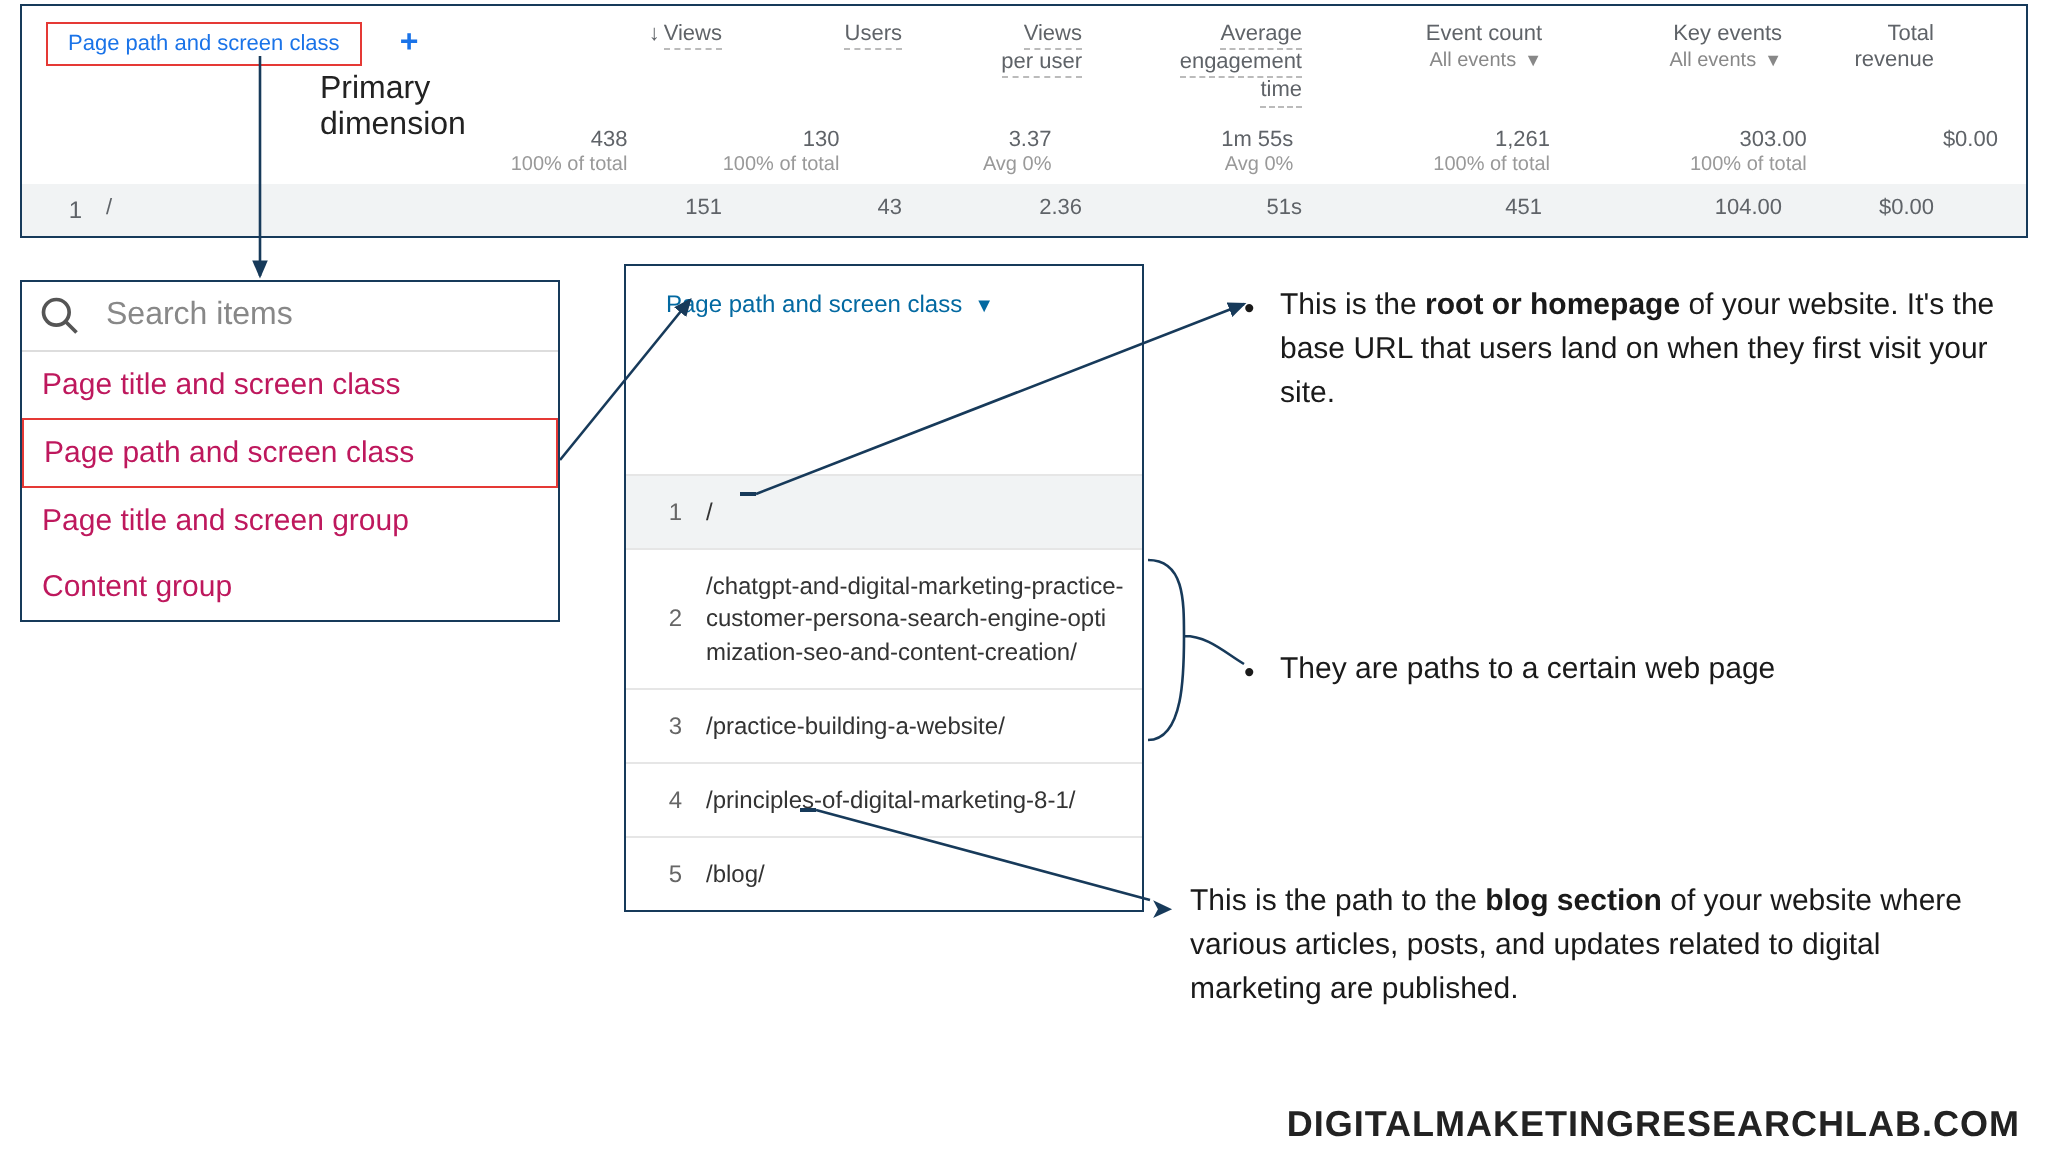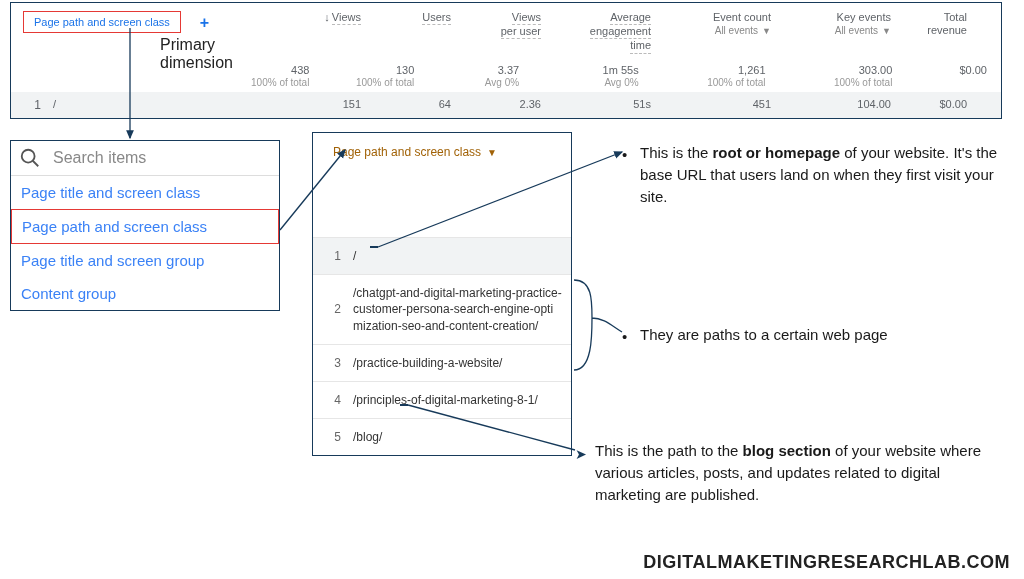--- a/index.html
+++ b/index.html
@@ -8,21 +8,21 @@
     width: 1024px;
     height: 579px;
     position: relative;
     background: #fff;
     color: #222;
     overflow: hidden;
   }
   
   .ga-table {
     position: absolute;
-    top: 2px; left: 10px; right: 22px;
+    top: 2px; left: 10px; right: 10px;
     border: 1.5px solid #173a5a;
   }
   .ga-header, .ga-summary, .ga-row {
     display: flex;
     align-items: flex-start;
   }
   .ga-header { padding: 8px 0 4px 0; }
   .ga-header .col, .ga-summary .col, .ga-row .col {
     text-align: right;
     font-size: 11px;
@@ -82,37 +82,37 @@
   }
   .search-box svg { margin-right: 12px; flex-shrink:0;}
   .search-box input {
     border:none; outline:none; font-size:16px; width:100%;
     color:#555;
   }
   .search-box input::placeholder { color:#888; }
   .opt {
     padding: 8px 10px;
     font-size: 15px;
-    color:#3b82f6;
+    color:#be185d;
     cursor:pointer;
   }
   .opt.highlighted { border: 1.5px solid #e53935; }
 
   
   .pages-panel {
     position: absolute;
     top: 132px; left: 312px;
     width: 260px;
     border: 1.5px solid #173a5a;
     background:#fff;
   }
   .pages-head {
     padding: 12px 0 8px 20px;
     font-size: 12px;
-    color:#a16207;
+    color:#0369a1;
   }
   .pages-head .caret { margin-left:6px; font-size:10px; }
   .pages-gap { height: 70px; }
   .prow {
     display:flex; align-items:center;
     border-top: 1px solid #e6e6e6;
     padding: 10px 8px;
     font-size: 12px;
     color:#333;
   }
@@ -171,21 +171,21 @@
     <div class="col c3"><span class="big">3.37</span><br><span class="pct">Avg 0%</span></div>
     <div class="col c4"><span class="big">1m 55s</span><br><span class="pct">Avg 0%</span></div>
     <div class="col c5"><span class="big">1,261</span><br><span class="pct">100% of total</span></div>
     <div class="col c6"><span class="big">303.00</span><br><span class="pct">100% of total</span></div>
     <div class="col c7"><span class="big">$0.00</span></div>
   </div>
   <div class="ga-row">
     <div class="col idx">1</div>
     <div class="col dim" style="width:230px;">/</div>
     <div class="col c1">151</div>
-    <div class="col c2">64</div>
+    <div class="col c2">43</div>
     <div class="col c3">2.36</div>
     <div class="col c4">51s</div>
     <div class="col c5">451</div>
     <div class="col c6">104.00</div>
     <div class="col c7">$0.00</div>
   </div>
 </div>
 
 <div class="primary-dim">
   <span style="white-space:pre-line;">Primary

